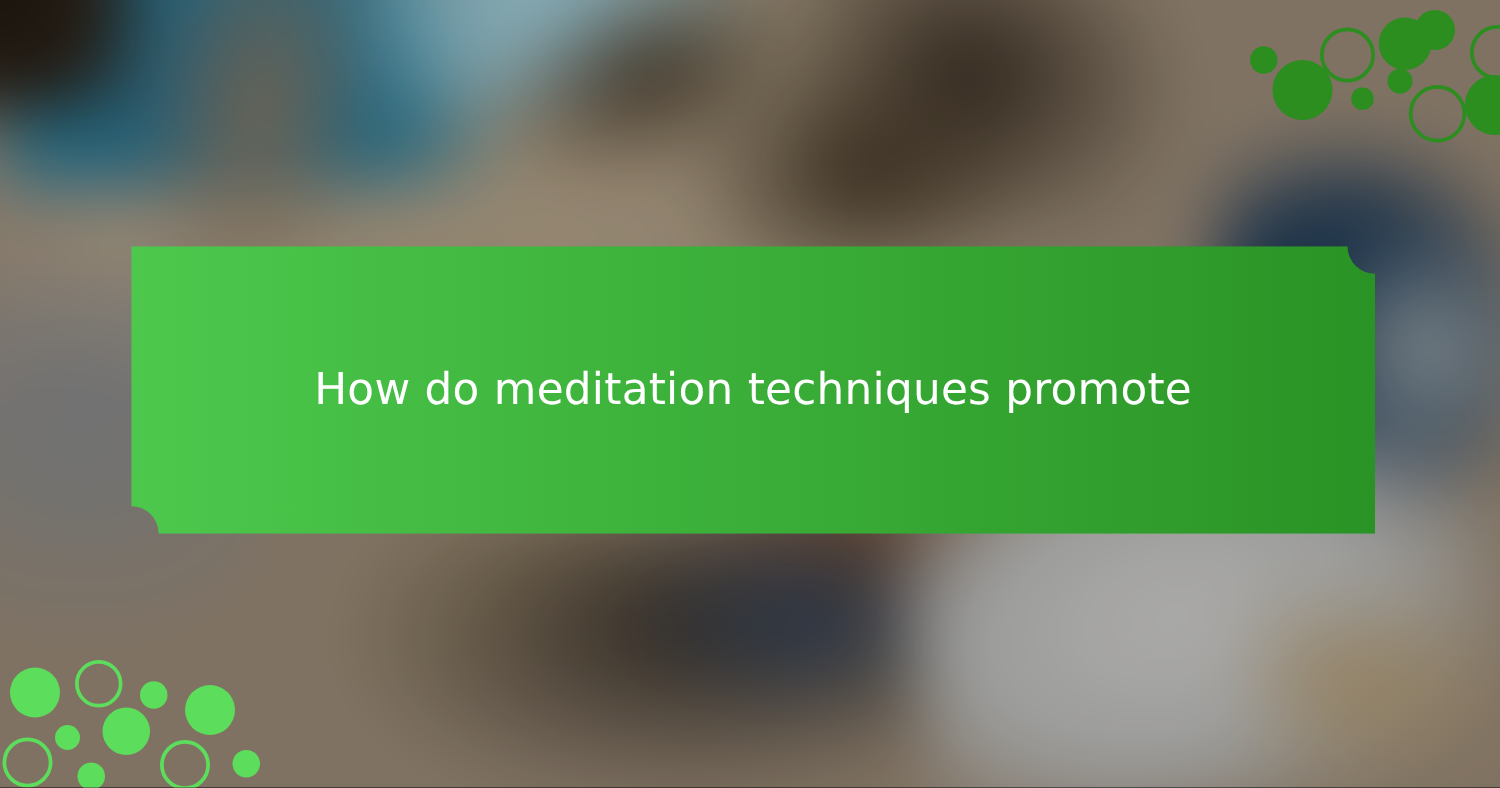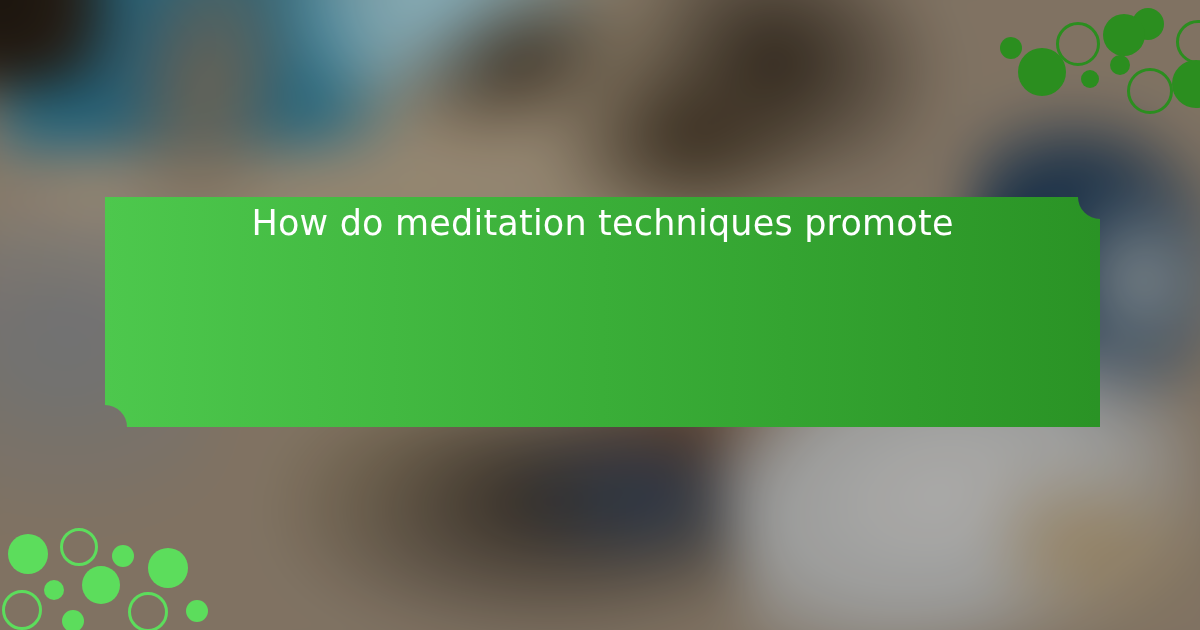--- a/index.html
+++ b/index.html
@@ -165,21 +165,21 @@
     width: 995px;
     height: 230px;
   }
   .banner-svg { display: block; width: 100%; height: 100%; }
   .banner-text {
     position: absolute;
     inset: 0;
     display: flex;
     flex-direction: column;
     align-items: center;
-    justify-content: space-between;
+    justify-content: center;
     padding: 0 70px;
     box-sizing: border-box;
   }
   .banner-line {
     color: #ffffff;
     font-size: 35px;
     line-height: 52px;
     font-weight: 400;
     letter-spacing: 0.2px;
     text-align: center;

